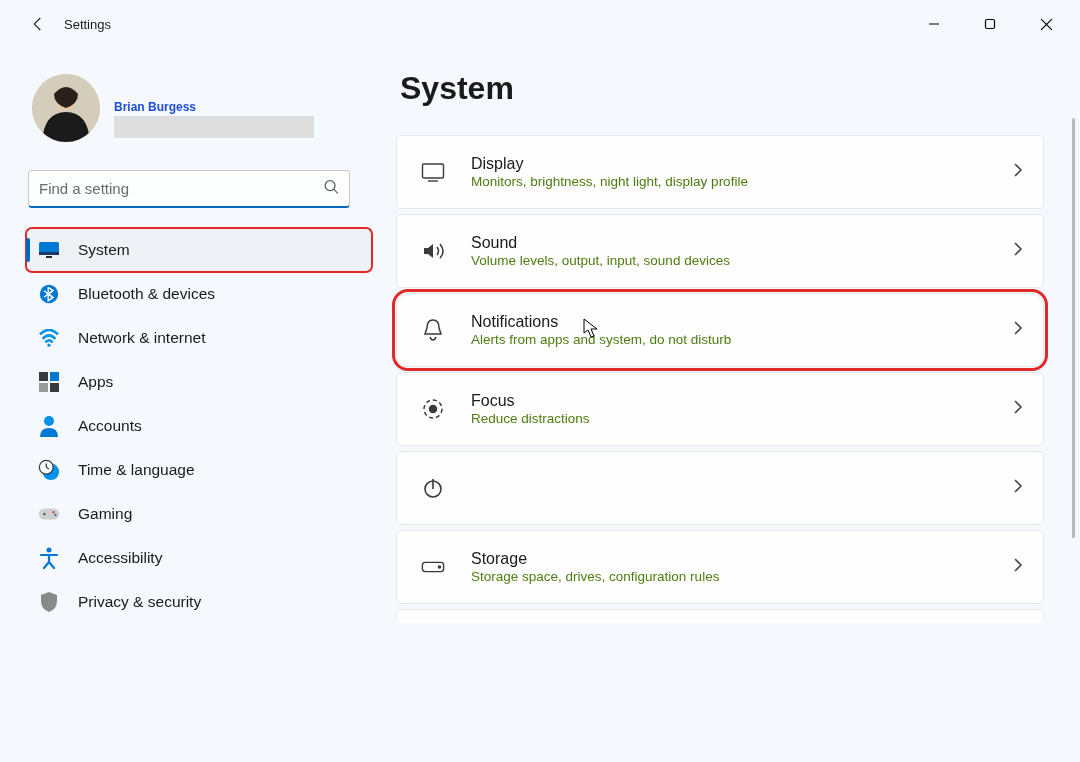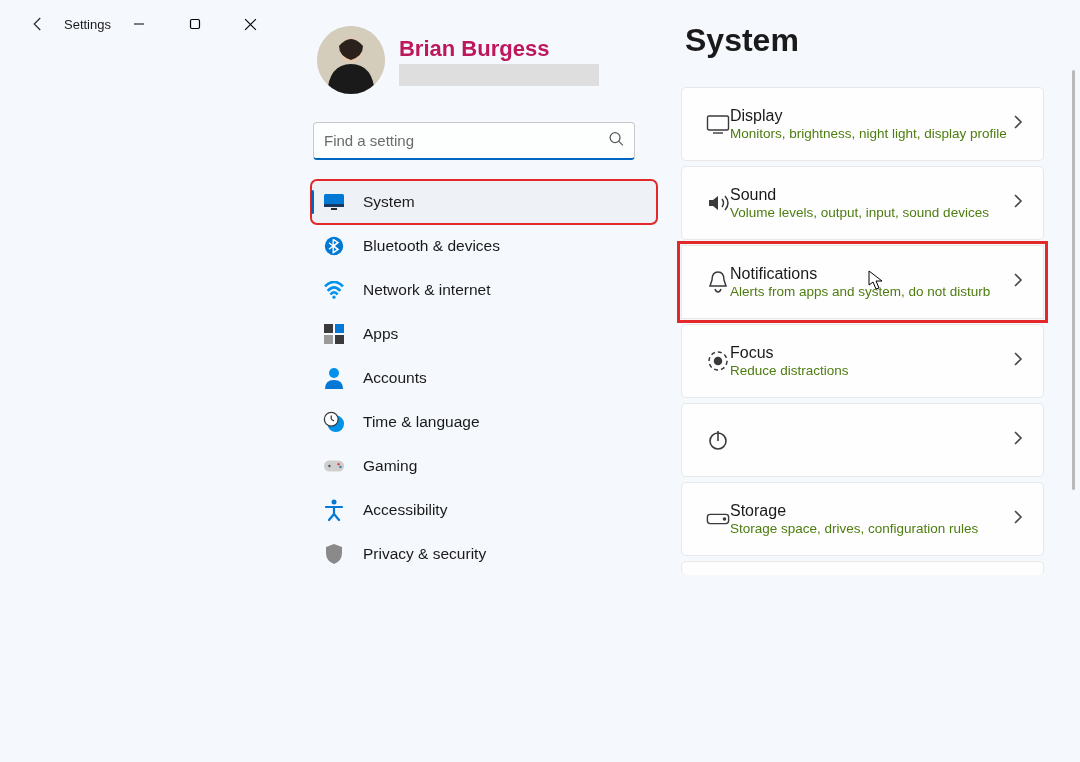--- a/index.html
+++ b/index.html
@@ -1,57 +1,57 @@
 <!DOCTYPE html>
 <html><head>
 <meta charset="utf-8">
 <style>
   * { box-sizing: border-box; margin: 0; padding: 0; font-family: "Segoe UI", -apple-system, sans-serif; }
   html, body { width: 1080px; height: 762px; overflow: hidden; background: #f5f8fd; }
-  .window { width: 1080px; height: 762px; background: #f5f8fd; position: relative; display: flex; }
+  .window { width: 1080px; height: 762px; background: #f5f8fd; position: relative; display: flex; flex-direction: column; }
 
   
   .titlebar { height: 48px; display: flex; align-items: center; padding: 0 6px; }
   .titlebar-left { display: flex; align-items: center; gap: 14px; padding-left: 20px; }
   .back-btn { width: 24px; height: 24px; display:flex; align-items:center; justify-content:center; color:#2b2b2b; }
   .title { font-size: 13px; color:#1a1a1a; }
   .win-controls { margin-left:auto; display:flex; }
   .win-btn { width:56px; height:44px; display:flex; align-items:center; justify-content:center; color:#000; }
 
   
   .body { flex:1; display:flex; overflow:hidden; position:relative; }
 
   
   .sidebar { width: 390px; padding: 18px 0 0 26px; display:flex; flex-direction:column; }
   .profile { display:flex; align-items:flex-start; gap:14px; padding: 8px 0 20px 6px; }
   .avatar { width:68px; height:68px; border-radius:50%; background:#cfc9b9; overflow:hidden; position:relative; }
   .avatar svg { width:100%; height:100%; }
   .profile-text { display:flex; flex-direction:column; gap:2px; padding-top:10px; }
-  .profile-name { font-weight:600; font-size:22px; color:#be185d; }
+  .profile-name { font-weight:600; font-size:12px; color:#1d4ed8;margin-top:16px; }
   .profile-sub { width:200px; height:22px; background:#dedede; }
 
   .search-wrap { margin: 8px 40px 20px 2px; position:relative; }
   .search-input { width:100%; height:38px; border:1px solid #c8c8c8; border-radius:4px; background:#fdfefe; padding:0 38px 0 10px; font-size:15px; color:#333; outline:none; border-bottom:2px solid #0067c0; }
   .search-input::placeholder { color:#6b6b6b; }
   .search-icon { position:absolute; right:10px; top:50%; transform:translateY(-50%); color:#5a5a5a; }
 
   .nav { display:flex; flex-direction:column; gap:0; }
   .nav-item { height:44px; display:flex; align-items:center; gap:18px; padding:0 12px; border-radius:6px; font-size:15.5px; color:#1a1a1a; position:relative; margin-right:18px; }
   .nav-item.selected { background:#eef1f5; }
   .nav-item.selected::before { content:""; position:absolute; left:0; top:10px; bottom:10px; width:3.5px; border-radius:3px; background:#0067c0; }
   .nav-item.highlight-red { outline:2.5px solid #e22828; outline-offset:-1px; }
   .nav-icon { width:22px; height:22px; display:flex; align-items:center; justify-content:center; flex-shrink:0; }
 
   
   .content { flex:1; padding: 22px 36px 0 6px; display:flex; flex-direction:column; position:relative; }
   .page-title { font-size:32px; font-weight:600; color:#1a1a1a; margin-bottom:28px; padding-left:4px; }
 
   .cards { display:flex; flex-direction:column; gap:5px; padding-bottom:6px; position:relative; }
-  .card { background:#fefefe; border:1px solid #e8e8e8; border-radius:5px; height:74px; display:flex; align-items:center; padding:0 20px 0 24px; position:relative; }
-  .card.highlight-red { outline:3px solid #e22828; outline-offset:1px; border-radius:0; }
+  .card { background:#fefefe; border:1px solid #e8e8e8; border-radius:5px; height:74px; display:flex; align-items:center; padding:0 20px 0 24px; gap:26px; position:relative; }
+  .card.highlight-red { outline:3px solid #e22828; outline-offset:1px; border-radius:12px; }
   .card-icon { width:24px; height:24px; display:flex; align-items:center; justify-content:center; color:#3a3a3a; flex-shrink:0; }
   .card-text { display:flex; flex-direction:column; gap:1px; }
   .card-title { font-size:16px; color:#1a1a1a; }
   .card-sub { font-size:13.5px; color:#4d7c0f; }
   .chev { margin-left:auto; color:#4a4a4a; }
 
   .scrolltrack { position:absolute; right:4px; top:70px; bottom:6px; width:6px; }
   .scrollthumb { position:absolute; top:0; width:3px; right:1px; height:420px; background:#b9b9b9; border-radius:2px; }
 
   .cursor-ptr { position:absolute; pointer-events:none; }

